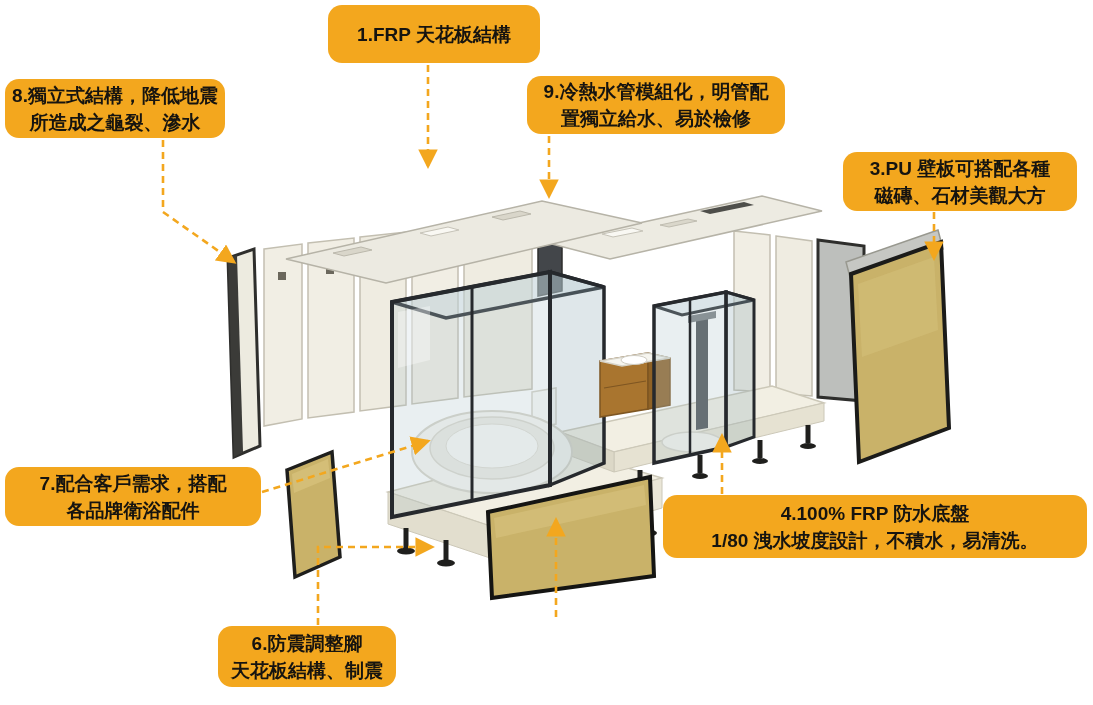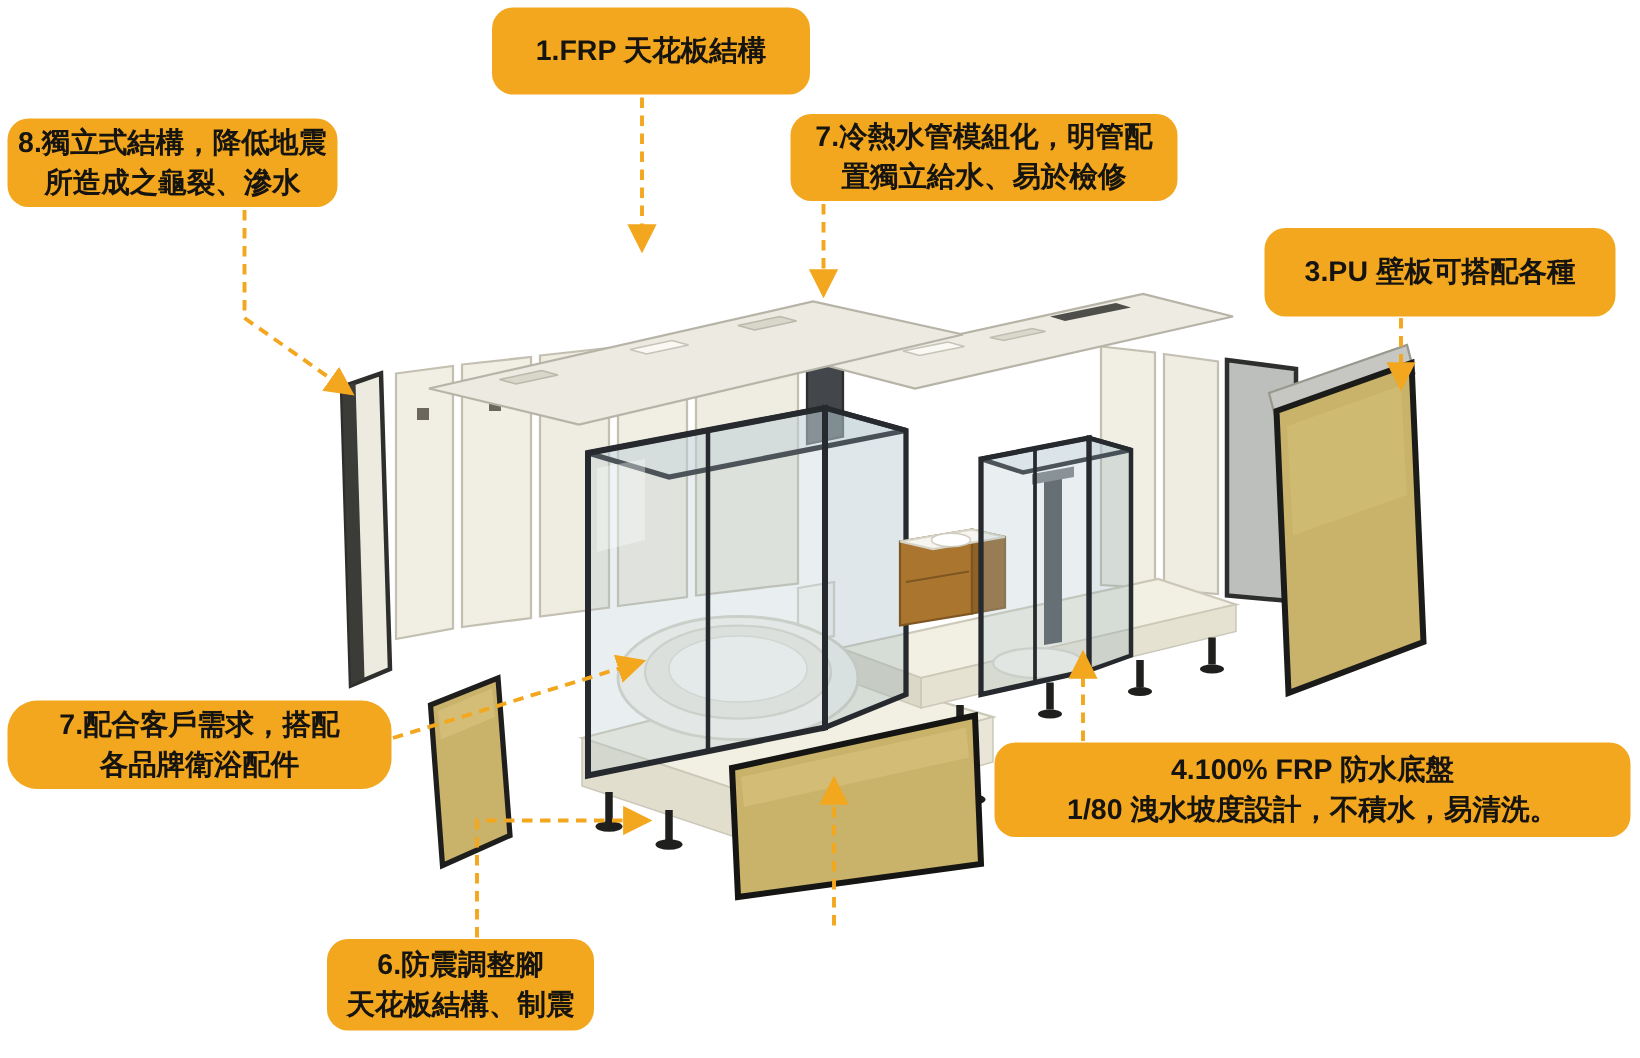--- a/index.html
+++ b/index.html
@@ -32,21 +32,21 @@
     z-index:2;
     padding:2px 0;
     box-sizing:border-box;
   }
   .c1{left:328px;top:5px;width:212px;height:58px;}
   .c2{left:527px;top:76px;width:258px;height:58px;}
   .c3{left:843px;top:128px;width:234px;height:59px;margin-top:24px;}
   .c4{left:663px;top:495px;width:424px;height:63px;}
   .c5{left:452px;top:619px;width:336px;height:65px;}
   .c6{left:218px;top:626px;width:178px;height:61px;}
-  .c7{left:5px;top:467px;width:256px;height:59px;border-radius:20px;}
+  .c7{left:5px;top:467px;width:256px;height:59px;}
   .c8{left:5px;top:79px;width:220px;height:59px;}
 </style>
 </head>
 <body>
 
 <div class="stage">
 
   <svg width="1093" height="705" viewBox="0 0 1093 705">
     <defs>
       <marker id="arrowhead" viewBox="0 0 10 10" refX="8.5" refY="5" markerWidth="7.5" markerHeight="7.5" orient="auto">
@@ -194,26 +194,27 @@
       <path d="M 262 492 L 428 441" marker-end="url(#arrowhead)"></path>
       <path d="M 163 140 L 163 212 L 234 262" marker-end="url(#arrowhead)"></path>
     </g>
   </svg>
 
   <div class="callout c1">
     <div>1.FRP 天花板結構</div>
   </div>
 
   <div class="callout c2">
-    <div>7.冷熱水管模組化，明管配</div>
+    <div>9.冷熱水管模組化，明管配</div>
     <div>置獨立給水、易於檢修</div>
   </div>
 
   <div class="callout c3">
     <div>3.PU 壁板可搭配各種</div>
+    <div>磁磚、石材美觀大方</div>
   </div>
 
   <div class="callout c4">
     <div>4.100%  FRP 防水底盤</div>
     <div>1/80 洩水坡度設計，不積水，易清洗。</div>
   </div>
 
 
   <div class="callout c6">
     <div>6.防震調整腳</div>

